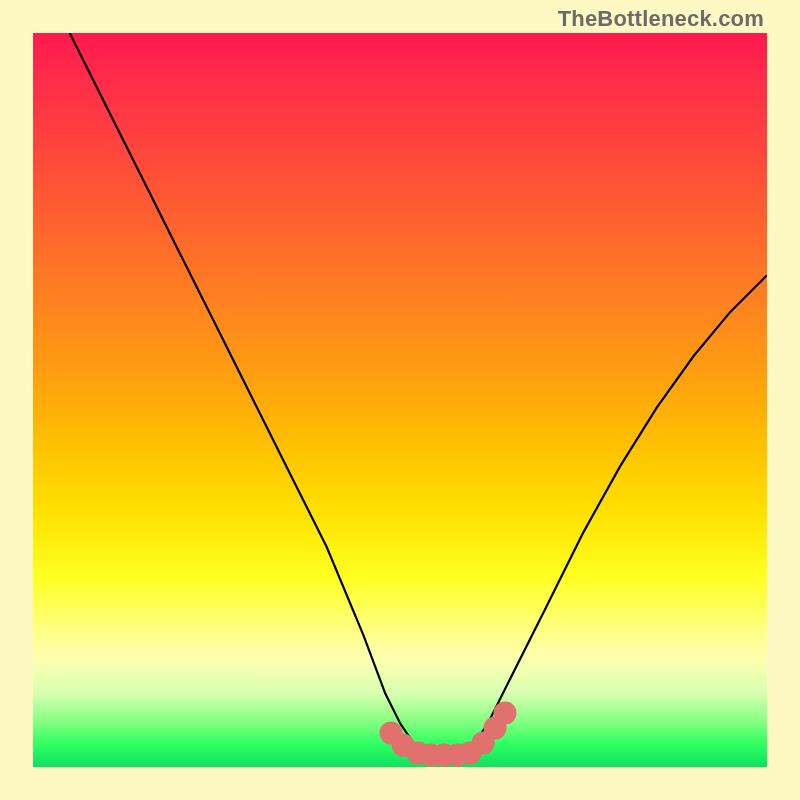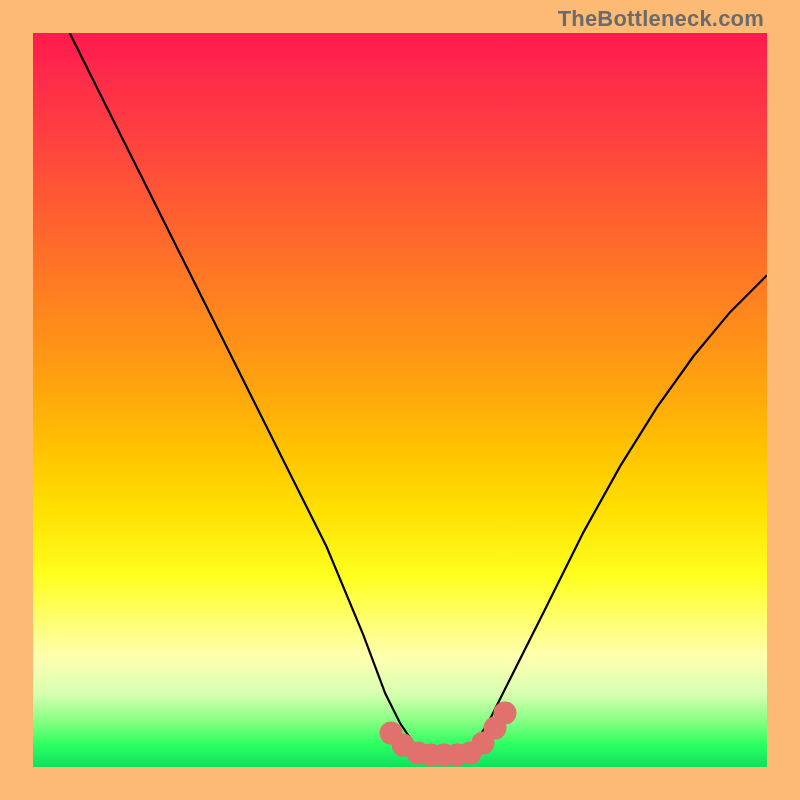--- a/index.html
+++ b/index.html
@@ -10,21 +10,21 @@
     overflow: hidden;
     background: #000;
     font-family: Arial, Helvetica, sans-serif;
   }
   .frame {
     position: absolute;
     left: 0;
     top: 0;
     width: 800px;
     height: 800px;
-    background: #fdba74;
+    background: #fef9c3;
   }
   .plot-area {
     position: absolute;
     left: 33px;
     top: 33px;
     width: 734px;
     height: 734px;
     overflow: hidden;
   }
   .gradient {

